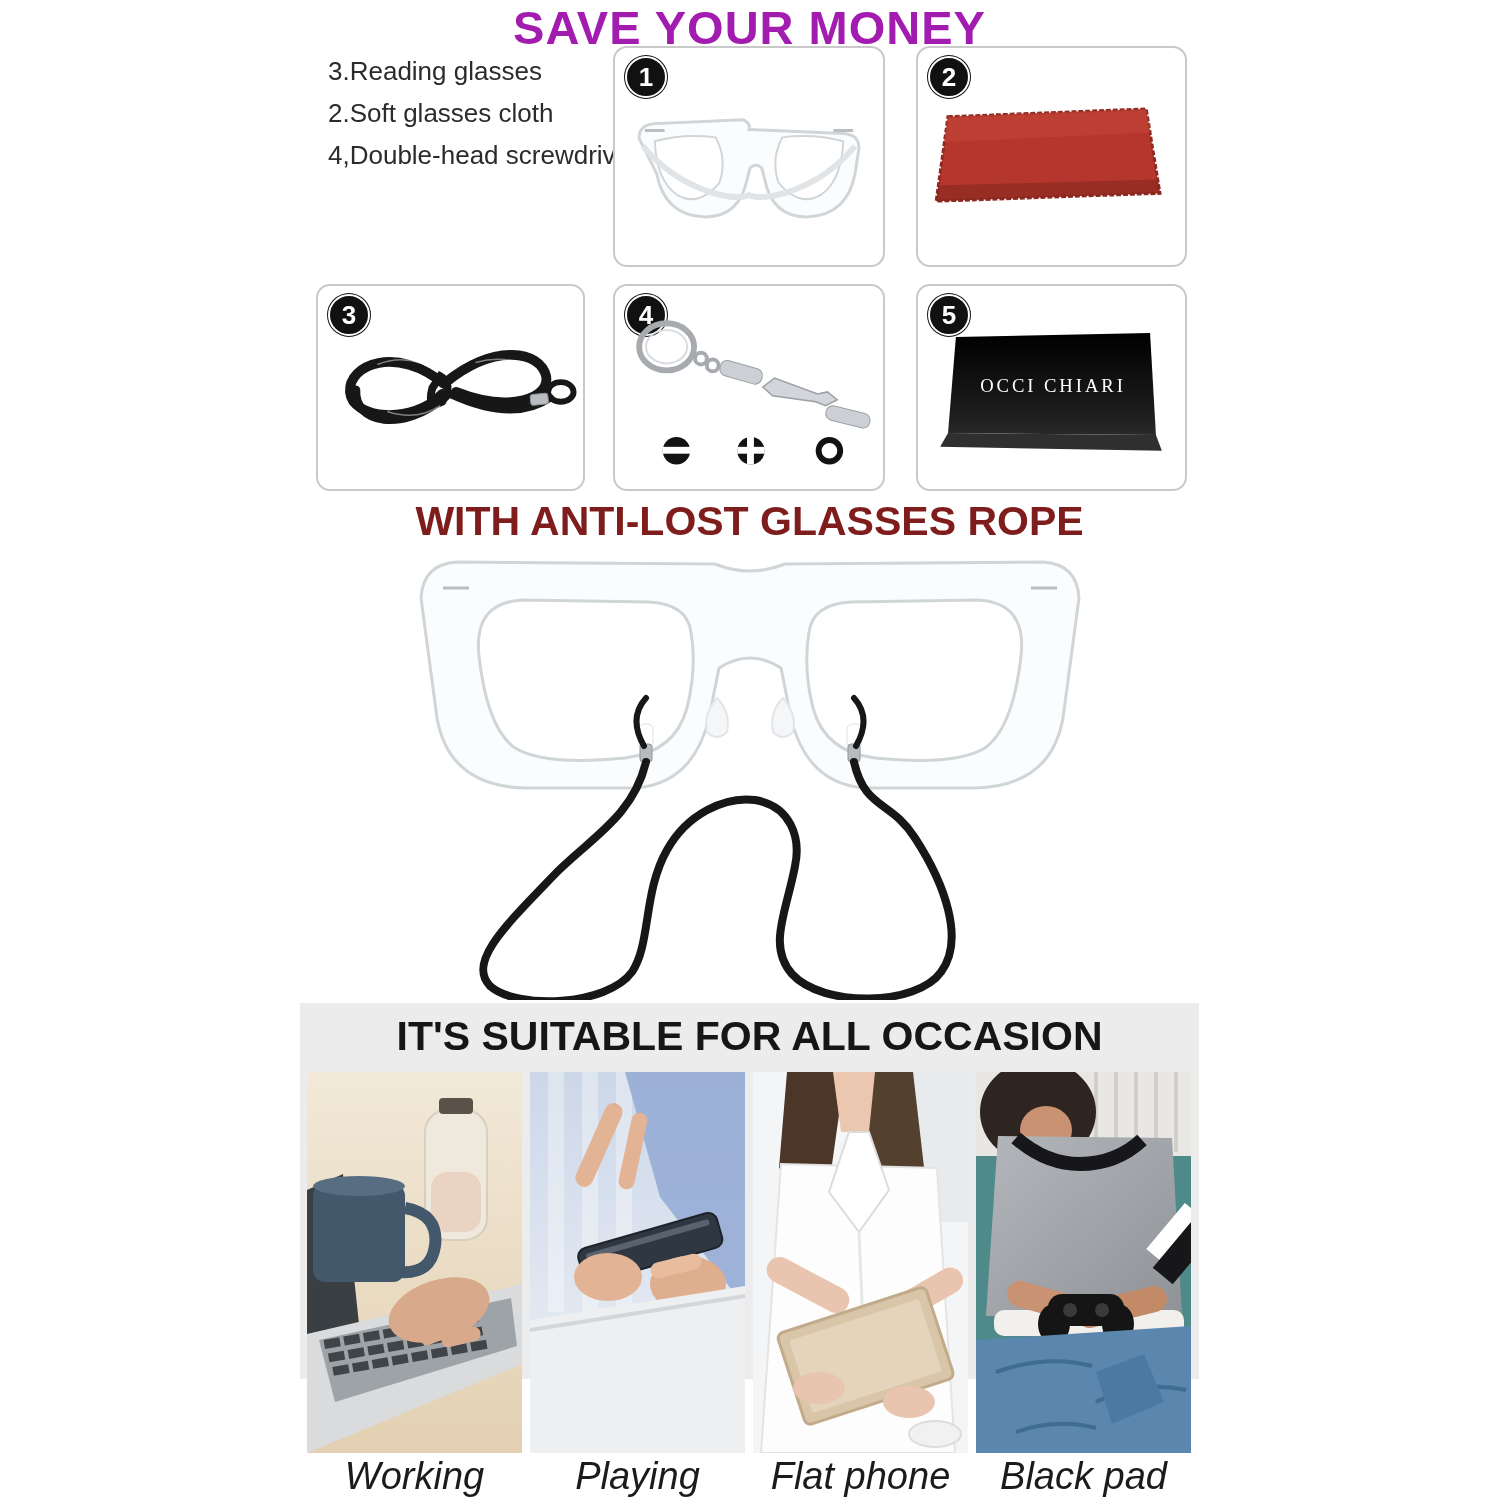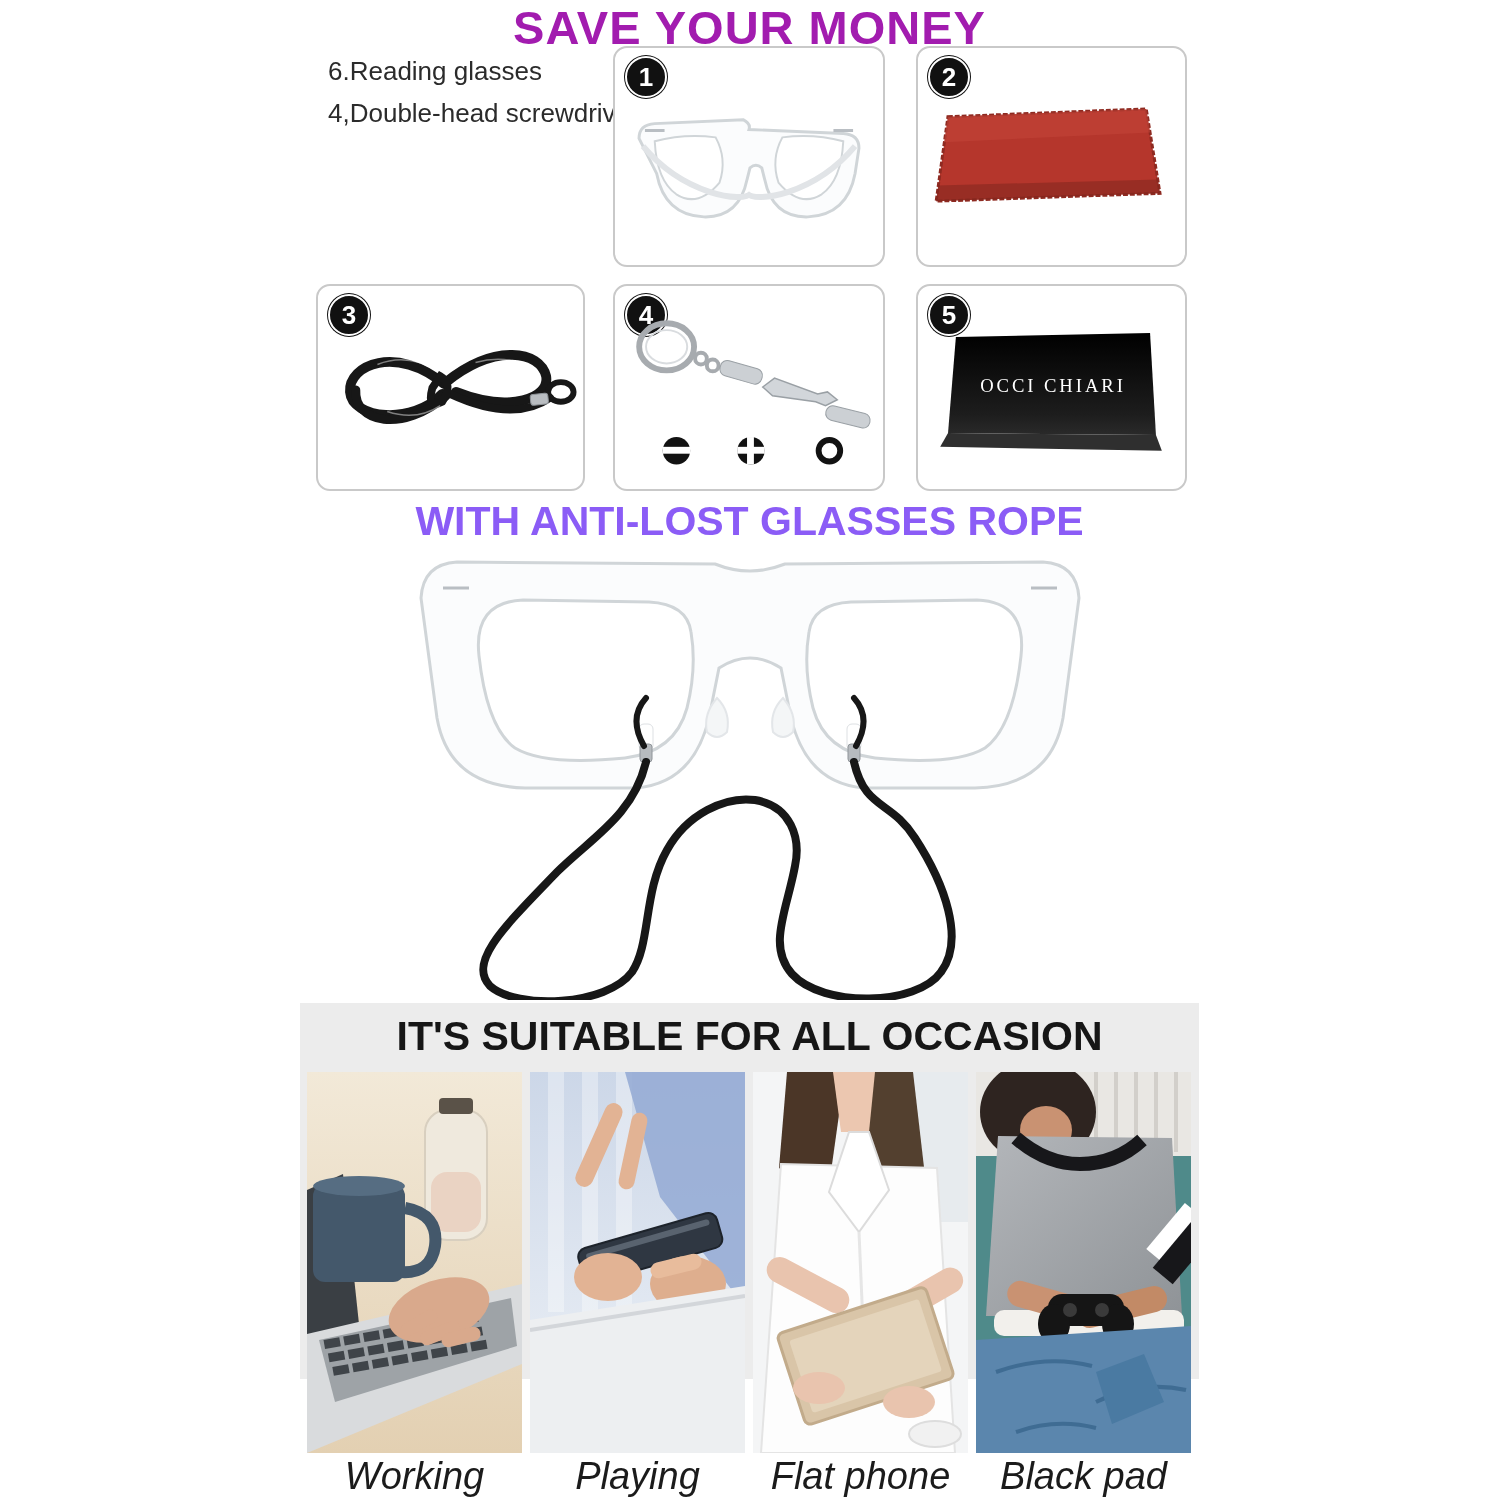--- a/index.html
+++ b/index.html
@@ -27,21 +27,21 @@
     box-shadow:0 0 0 1px #111;
   }
   .pbox svg.art{position:absolute;left:0;top:0;width:100%;height:100%;}
   #box1{left:613px;top:46px;width:272px;height:221px;}
   #box2{left:916px;top:46px;width:271px;height:221px;}
   #box3{left:316px;top:284px;width:269px;height:207px;}
   #box4{left:613px;top:284px;width:272px;height:207px;}
   #box5{left:916px;top:284px;width:271px;height:207px;}
   .h2{
     position:absolute;top:498px;left:0;width:100%;text-align:center;
-    font-size:41px;font-weight:bold;color:#8b5cf6;letter-spacing:0px;
+    font-size:41px;font-weight:bold;color:#7f1d1d;letter-spacing:0px;
   }
   .big-glasses{position:absolute;left:395px;top:548px;width:710px;height:452px;}
   .occasion-panel{
     position:absolute;left:300px;top:1003px;width:899px;height:376px;
     background:var(--panel_gray,#ececec);
   }
   .h3{
     position:absolute;top:10px;left:0;width:100%;text-align:center;
     font-size:41px;font-weight:bold;color:#161616;
   }
@@ -57,21 +57,22 @@
   }
 </style>
 </head>
 <body>
 
 <div class="canvas">
 
   <div class="h1">SAVE YOUR MONEY</div>
 
   <ul class="kit-list">
-    <li>6.Reading glasses</li>
+    <li>3.Reading glasses</li>
+    <li>2.Soft glasses cloth</li>
     <li>4,Double-head screwdriver</li>
   </ul>
 
   <div class="pbox" id="box1">
     <span class="badge">1</span>
     <svg class="art" viewBox="0 0 272 221">
       <g fill="none" stroke="var(--frame_line,#d0d5d8)">
         <path d="M24,92 q0,-14 16,-15 l90,-4 q8,4 6,10 l96,4 q16,1 16,15 l-4,26 q-8,42 -48,44 q-36,1 -44,-38 l-3,-12 q-6,-5 -12,0 l-3,12 q-8,39 -44,38 q-40,-2 -48,-44 Z" fill="var(--frame_clear,#fbfcfd)" stroke-width="3"></path>
         <path d="M40,95 q30,-8 62,-4 q12,22 4,46 q-22,26 -44,12 q-20,-14 -22,-54 Z" stroke-width="2" fill="#ffffff"></path>
         <path d="M232,95 q-30,-8 -62,-4 q-12,22 -4,46 q22,26 44,12 q20,-14 22,-54 Z" stroke-width="2" fill="#ffffff"></path>

